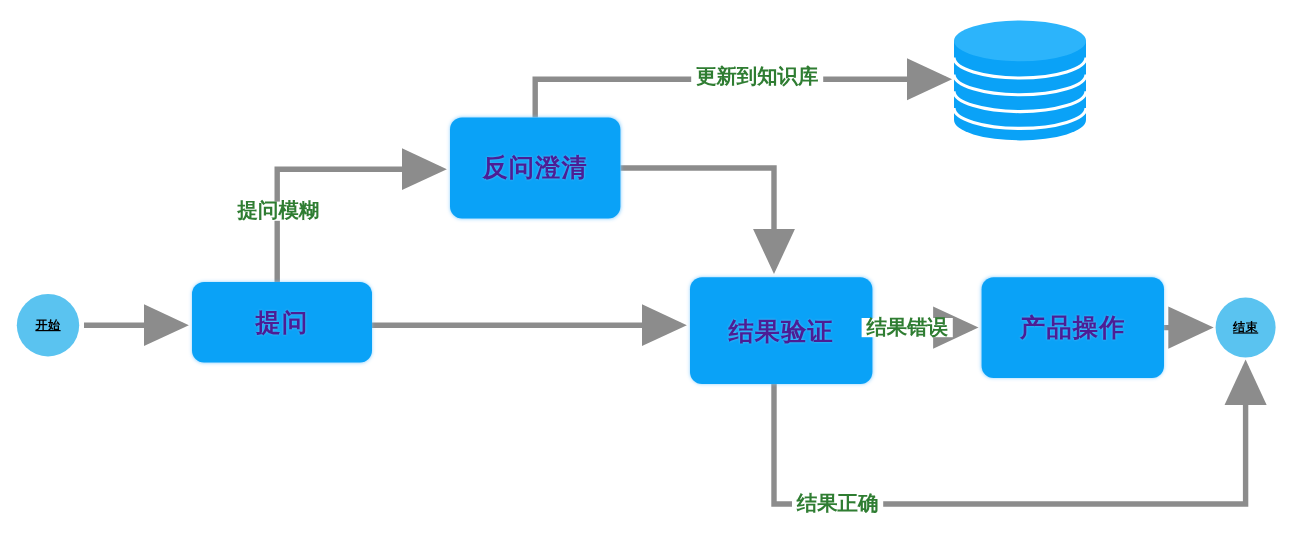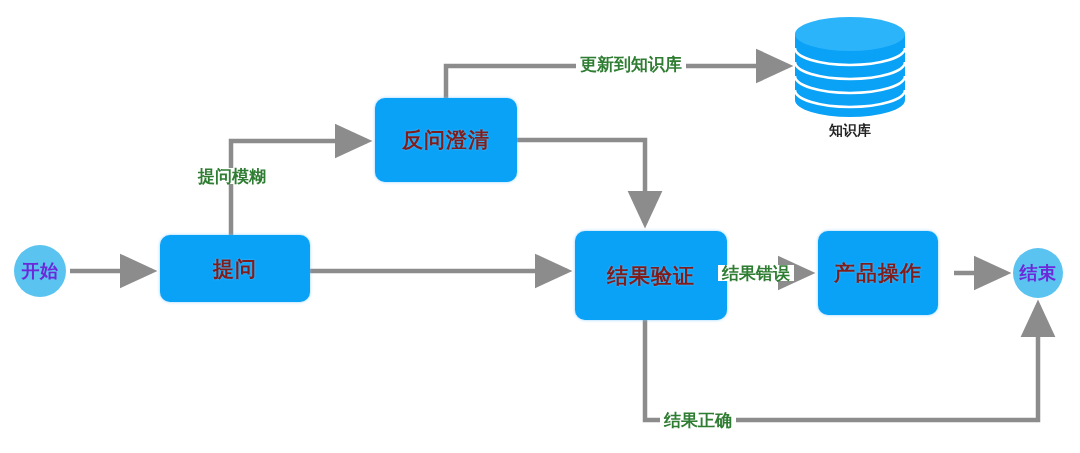--- a/index.html
+++ b/index.html
@@ -27,39 +27,40 @@
   .node-box {
     position: absolute;
     background: #0aa2f7;
     border-radius: 10px;
     display: flex;
     align-items: center;
     justify-content: center;
     box-shadow: 0 0 3px rgba(120,200,255,0.85);
   }
   .node-box .node-label {
-    color: #7f1d1d;
+    color: #4c1d95;
     font-size: 21px;
     font-weight: bold;
     letter-spacing: 1px;
     text-shadow: 0 0 2px rgba(255,255,255,0.35);
   }
   .node-circle {
     position: absolute;
     background: #5ac3f0;
     border-radius: 50%;
     display: flex;
     align-items: center;
     justify-content: center;
   }
   .node-circle .node-label {
-    color: #6d28d9;
-    font-size: 18px;
+    color: #000000;
+    font-size: 10px;
     font-weight: bold;
     letter-spacing: 0.5px;
+    text-decoration: underline;
   }
   .edge-label {
     position: absolute;
     color: #2f7d32;
     font-size: 17px;
     font-weight: bold;
     background: #ffffff;
     padding: 0 4px;
     white-space: nowrap;
     line-height: 16px;
@@ -136,29 +137,28 @@
   </div>
 
   <div class="node-box" style="left:375px; top:98px; width:142px; height:84px;">
     <span class="node-label">反问澄清</span>
   </div>
 
   <div class="node-box" style="left:575px; top:231px; width:152px; height:89px;">
     <span class="node-label">结果验证</span>
   </div>
 
-  <div class="node-box" style="left:818px; top:231px; width:120px; height:84px;">
+  <div class="node-box" style="left:818px; top:231px; width:152px; height:84px;">
     <span class="node-label">产品操作</span>
   </div>
 
   <div class="node-circle" style="left:1013px; top:248px; width:50px; height:50px;">
     <span class="node-label">结束</span>
   </div>
 
-  <div class="db-caption" style="left:795px; top:122px; width:110px;">知识库</div>
 
   <div class="edge-label" style="left:194px; top:168px;">提问模糊</div>
 
   <div class="edge-label" style="left:576px; top:56px;">更新到知识库</div>
 
   <div class="edge-label" style="left:718px; top:265px;">结果错误</div>
 
   <div class="edge-label" style="left:660px; top:412px;">结果正确</div>
 
 </div>

